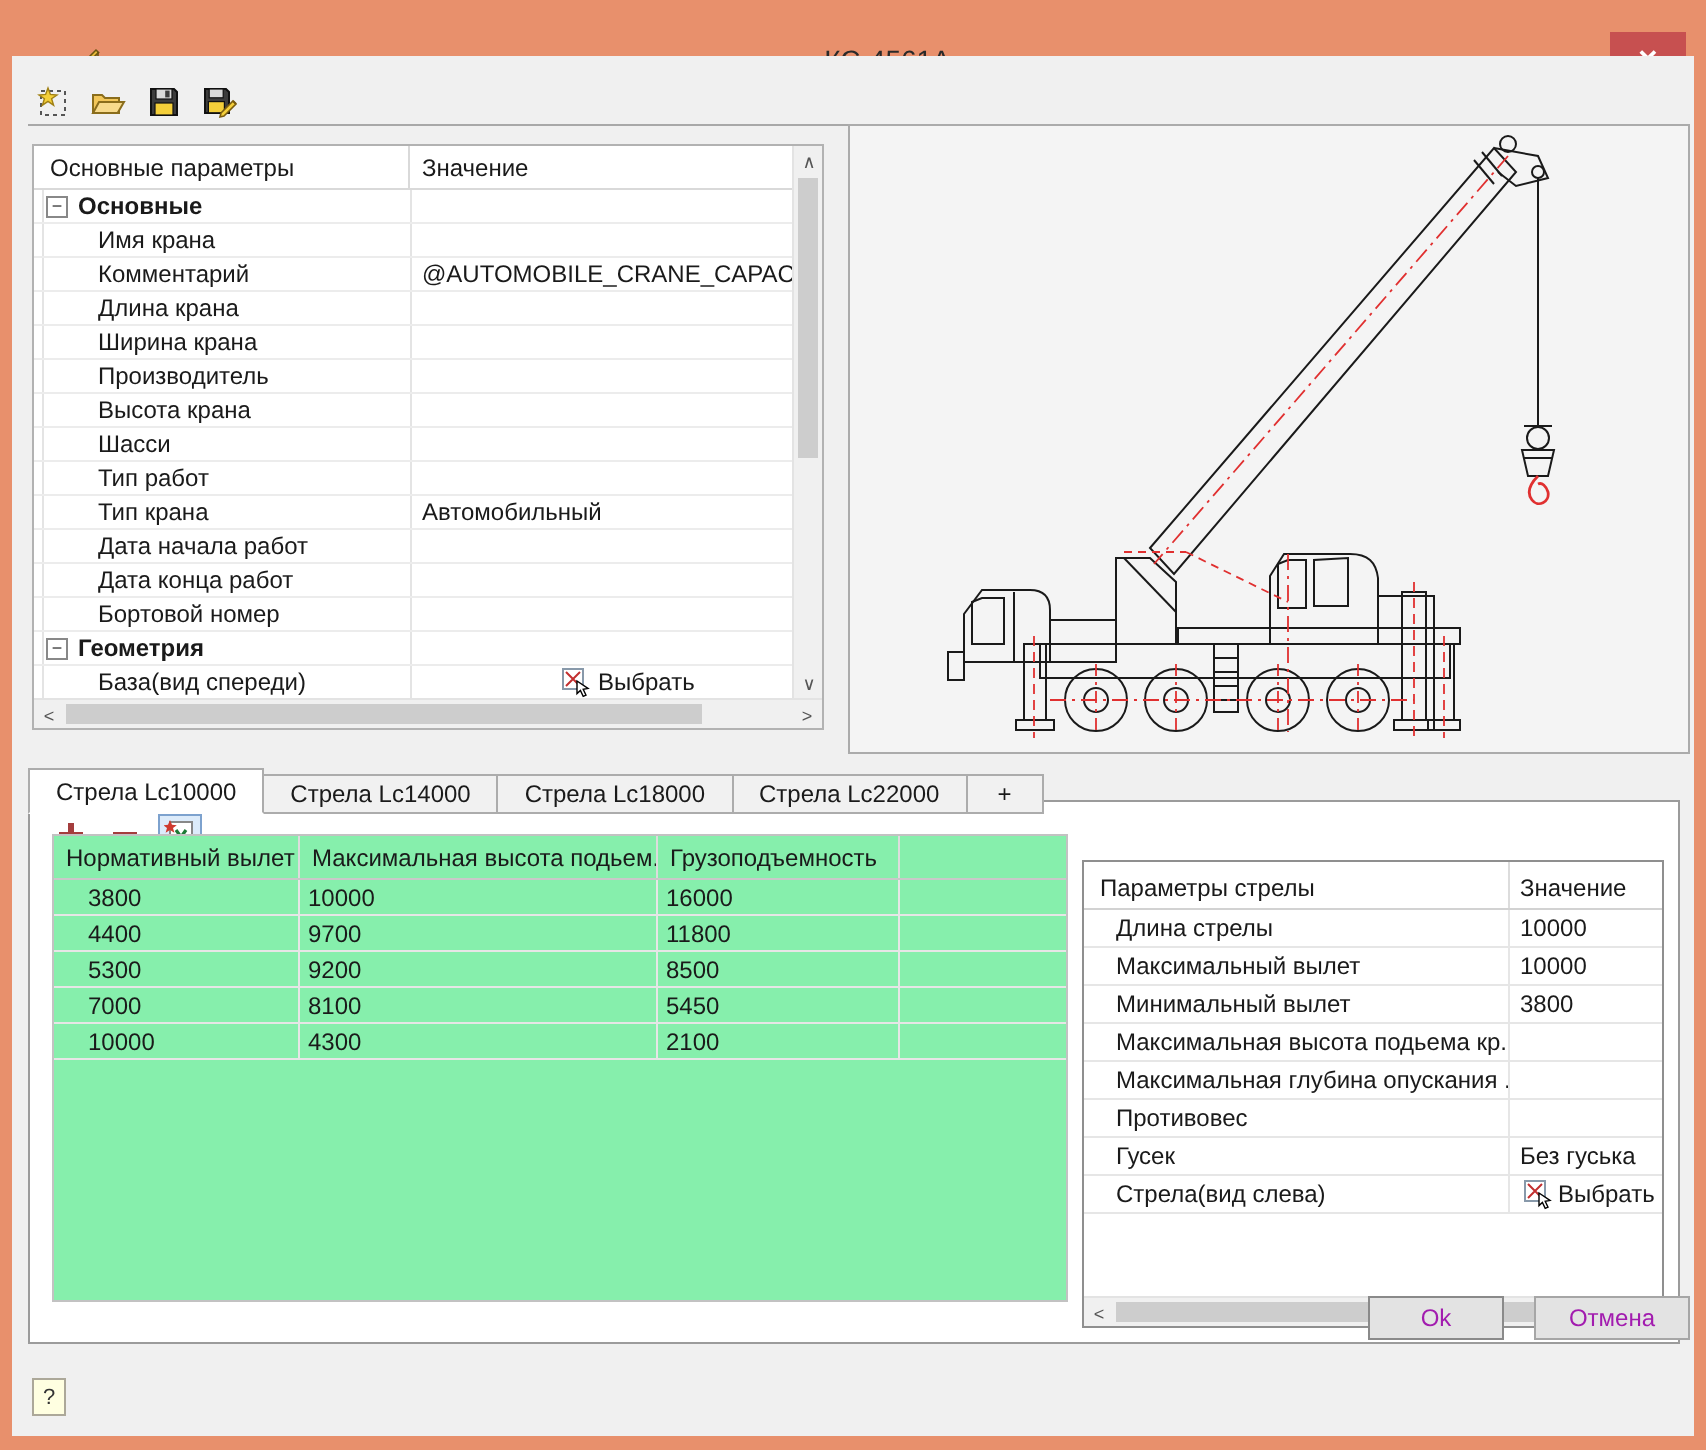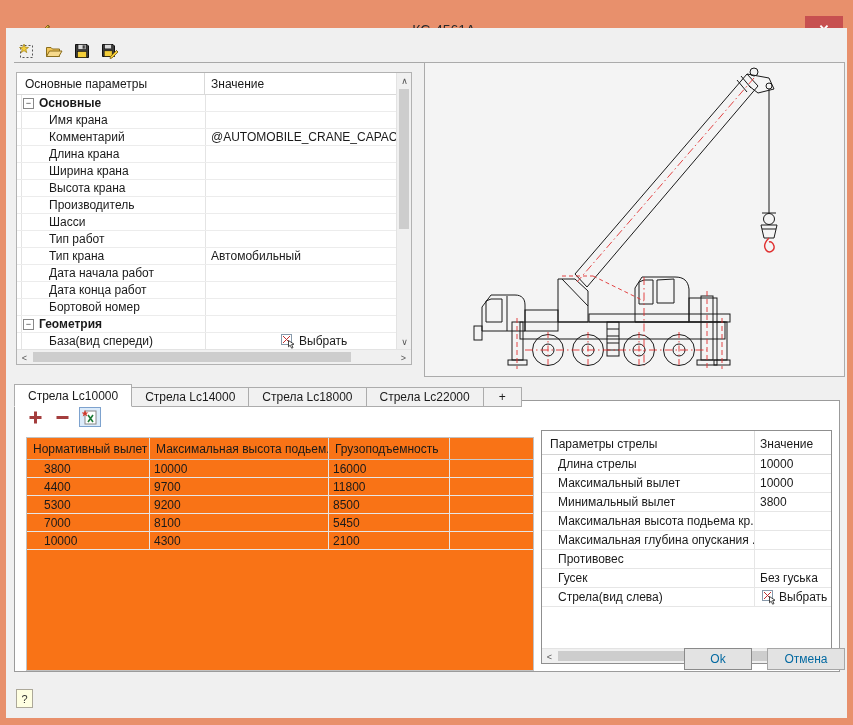--- a/index.html
+++ b/index.html
@@ -43,41 +43,41 @@
 
   
   .tab-strip{position:absolute;left:8px;top:356px;height:23px;display:flex;align-items:flex-end;z-index:3;}
   .tab{height:20px;line-height:19px;padding:0 13px;background:#f1f1f1;border:1px solid #acacac;margin-right:-1px;white-space:nowrap;}
   .tab.active{height:23px;line-height:22px;background:#fff;border-bottom:1px solid #fff;z-index:4;}
   .tab.addtab{padding:0 15px;}
 
   .tab-page{position:absolute;left:8px;top:372px;width:826px;height:272px;background:#fff;border:1px solid #9b9b9b;}
   .page-toolbar{position:absolute;left:10px;top:5px;height:22px;display:flex;gap:7px;align-items:center;}
 
-  .load-panel{position:absolute;left:11px;top:36px;width:508px;height:234px;background:#f97316;border:1px solid #c2c2c2;overflow:hidden;}
+  .load-panel{position:absolute;left:11px;top:16px;width:508px;height:234px;background:#86efac;border:1px solid #c2c2c2;overflow:hidden;}
   .lt-header{display:flex;height:22px;border-bottom:1px solid #c9c9c9;}
   .lt-header>div{padding:4px 0 0 6px;border-right:1px solid #dcdcdc;white-space:nowrap;overflow:hidden;}
   .lt-row{display:flex;height:18px;border-bottom:1px solid #e6e6e6;}
   .lt-row>div{padding:2px 0 0 4px;border-right:1px solid #e6e6e6;white-space:nowrap;overflow:hidden;}
   .lt-c1{width:123px;} .lt-c2{width:179px;} .lt-c3{width:121px;} .lt-c4{flex:1;border-right:none !important;}
   .lt-row .lt-c1{padding-left:17px;}
 
   .boom-panel{position:absolute;left:526px;top:29px;width:291px;height:234px;background:#fff;border:1px solid #8f8f8f;overflow:hidden;}
   .bt-header{display:flex;height:24px;border-bottom:1px solid #d2d2d2;}
   .bt-header .h1{width:213px;padding:6px 14px 0 8px;border-right:1px solid #dcdcdc;}
   .bt-header .h2{flex:1;padding:6px 0 0 5px;}
   .bt-row{display:flex;height:19px;border-bottom:1px solid #e6e6e6;align-items:flex-start;}
   .bt-row .bt-label{width:213px;padding-left:16px;border-right:1px solid #e6e6e6;white-space:nowrap;overflow:hidden;height:100%;display:flex;align-items:center;}
   .bt-row .bt-value{flex:1;padding-left:5px;white-space:nowrap;overflow:hidden;display:flex;align-items:center;height:100%;}
   .bt-row .picker{margin-left:2px;gap:3px;}
 
   
   .help-btn{position:absolute;left:10px;top:661px;width:17px;height:19px;background:#ffffe1;border:1px solid #aca899;
     display:flex;align-items:center;justify-content:center;font-size:11px;color:#333;}
-  .btn{position:absolute;top:620px;height:22px;background:#e3e3e3;border:1px solid #a6a6a6;text-align:center;line-height:20px;font-size:12px;color:#0369a1;}
+  .btn{position:absolute;top:620px;height:22px;background:#e3e3e3;border:1px solid #a6a6a6;text-align:center;line-height:20px;font-size:12px;color:#a21caf;}
   .btn.ok{left:678px;width:68px;border-color:#8a8a8a;}
   .btn.cancel{left:761px;width:78px;}
 </style>
 </head>
 <body>
 
 <div class="window">
 
   <div class="titlebar">
     <span class="app-icon">
@@ -152,25 +152,25 @@
           </div>
           <div class="pg-row">
             <div class="pg-label">Длина крана</div>
             <div class="pg-value"></div>
           </div>
           <div class="pg-row">
             <div class="pg-label">Ширина крана</div>
             <div class="pg-value"></div>
           </div>
           <div class="pg-row">
+            <div class="pg-label">Производитель</div>
+            <div class="pg-value"></div>
+          </div>
+          <div class="pg-row">
             <div class="pg-label">Высота крана</div>
-            <div class="pg-value"></div>
-          </div>
-          <div class="pg-row">
-            <div class="pg-label">Производитель</div>
             <div class="pg-value"></div>
           </div>
           <div class="pg-row">
             <div class="pg-label">Шасси</div>
             <div class="pg-value"></div>
           </div>
           <div class="pg-row">
             <div class="pg-label">Тип работ</div>
             <div class="pg-value"></div>
           </div>

